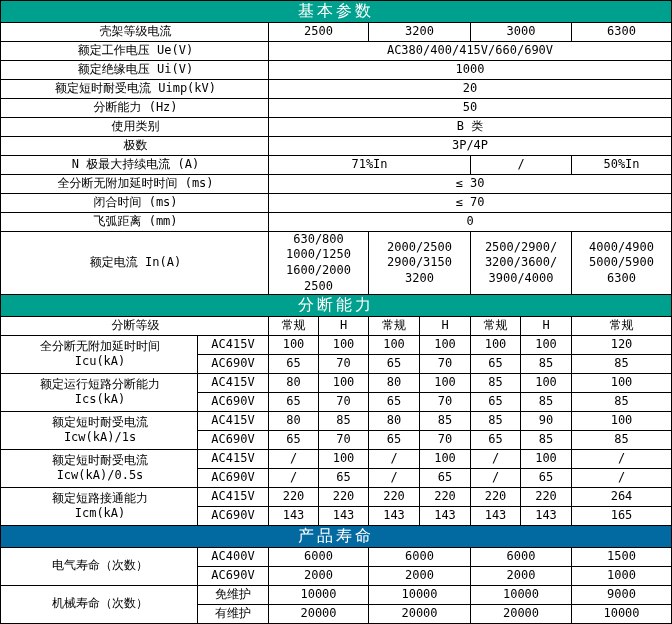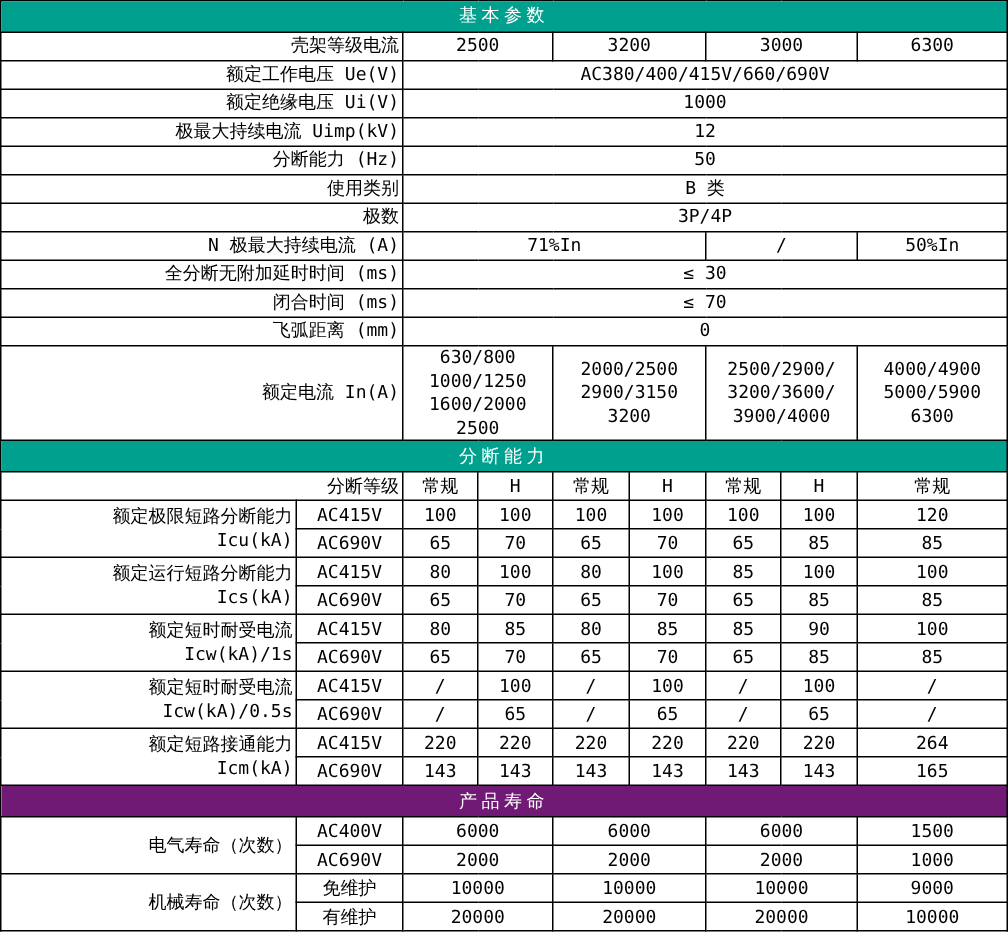--- a/index.html
+++ b/index.html
@@ -27,26 +27,26 @@
     text-align: center;
     vertical-align: middle;
     white-space: pre-line;
     line-height: 1.3;
     overflow: hidden;
   }
   table.spec th.section {
     background: #00A08E;
     color: #ffffff;
     font-weight: normal;
-    font-size: 12px;
+    font-size: 16px;
     letter-spacing: 3px;
     height: 20px;
   }
   table.spec td.label {
-    text-align: right;
+    text-align: center;
     padding-left: 4px;
   }
   table.spec tr.tall td {
     height: 62px;
   }
 </style>
 </head>
 <body>
 
 <div class="page">
@@ -75,22 +75,22 @@
         </tr>
         <tr>
           <td colspan="2" class="label">额定工作电压 Ue(V)</td>
           <td colspan="7" class="val">AC380/400/415V/660/690V</td>
         </tr>
         <tr>
           <td colspan="2" class="label">额定绝缘电压 Ui(V)</td>
           <td colspan="7" class="val">1000</td>
         </tr>
         <tr>
-          <td colspan="2" class="label">极最大持续电流 Uimp(kV)</td>
-          <td colspan="7" class="val">12</td>
+          <td colspan="2" class="label">额定短时耐受电流 Uimp(kV)</td>
+          <td colspan="7" class="val">20</td>
         </tr>
         <tr>
           <td colspan="2" class="label">分断能力 (Hz)</td>
           <td colspan="7" class="val">50</td>
         </tr>
         <tr>
           <td colspan="2" class="label">使用类别</td>
           <td colspan="7" class="val">B 类</td>
         </tr>
         <tr>
@@ -138,21 +138,21 @@
           <td colspan="2" class="label">分断等级</td>
           <td class="val">常规</td>
           <td class="val">H</td>
           <td class="val">常规</td>
           <td class="val">H</td>
           <td class="val">常规</td>
           <td class="val">H</td>
           <td class="val">常规</td>
         </tr>
         <tr>
-          <td rowspan="2" class="label">额定极限短路分断能力
+          <td rowspan="2" class="label">全分断无附加延时时间
 Icu(kA)</td>
           <td class="sub">AC415V</td>
           <td class="val">100</td>
           <td class="val">100</td>
           <td class="val">100</td>
           <td class="val">100</td>
           <td class="val">100</td>
           <td class="val">100</td>
           <td class="val">120</td>
         </tr>
@@ -248,21 +248,21 @@
           <td class="sub">AC690V</td>
           <td class="val">143</td>
           <td class="val">143</td>
           <td class="val">143</td>
           <td class="val">143</td>
           <td class="val">143</td>
           <td class="val">143</td>
           <td class="val">165</td>
         </tr>
         <tr>
-          <th colspan="9" class="section" style="background: #701a75; color: rgb(255, 255, 255);">产品寿命</th>
+          <th colspan="9" class="section" style="background: #0369a1; color: rgb(255, 255, 255);">产品寿命</th>
         </tr>
         <tr>
           <td rowspan="2" class="label">电气寿命（次数）</td>
           <td class="sub">AC400V</td>
           <td colspan="2" class="val">6000</td>
           <td colspan="2" class="val">6000</td>
           <td colspan="2" class="val">6000</td>
           <td colspan="1" class="val">1500</td>
         </tr>
         <tr>

